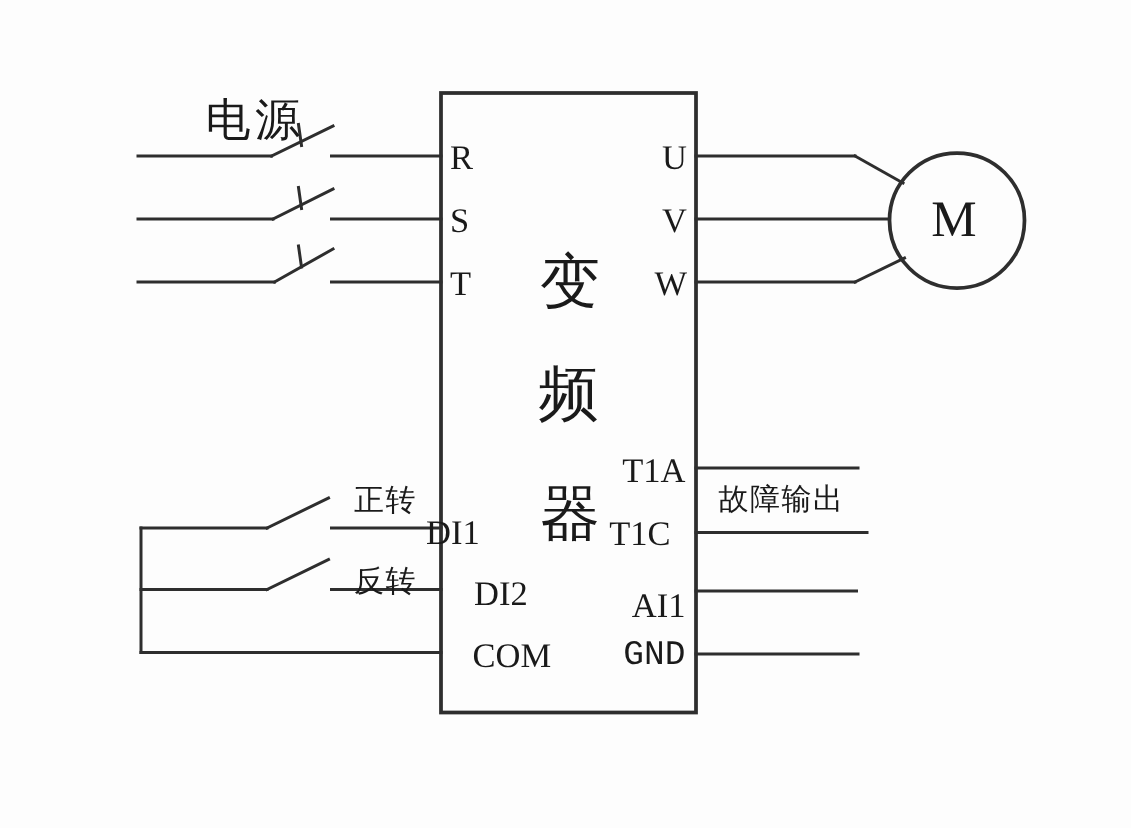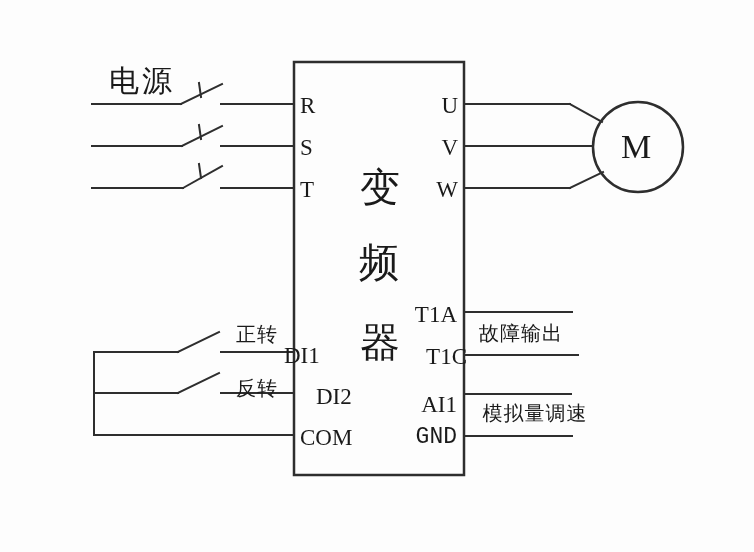--- a/index.html
+++ b/index.html
@@ -16,21 +16,21 @@
     position:absolute;
     white-space:nowrap;
     color:#1a1a1a;
     line-height:1;
   }
   .center{transform:translate(-50%,-50%);}
   .vcenter{transform:translateY(-50%);}
   .terminal{font-size:23px;}
   .cjk{font-size:20px;letter-spacing:1px;}
   .cjk-sm{font-size:20px;letter-spacing:1px;}
-  .power{font-size:30px;letter-spacing:3px;}
+  .power{font-size:30px;letter-spacing:3px;margin-left:28px;}
   .invchar{font-size:40px;font-weight:500;}
   .motor-m{font-size:34px;}
 </style>
 </head>
 <body>
 
 <div id="stage">
 
   <svg id="wires" width="754" height="552" viewBox="0 0 754 552">
     <g stroke="#2e2e2e" stroke-width="2" fill="none" stroke-linecap="square">
@@ -79,31 +79,30 @@
 
   <div class="lbl invchar center" style="left:380px;top:188px;">变</div>
   <div class="lbl invchar center" style="left:379px;top:263px;">频</div>
   <div class="lbl invchar center" style="left:380px;top:343px;">器</div>
 
   <div class="lbl terminal vcenter" style="left:300px;top:105px;">R</div>
   <div class="lbl terminal vcenter" style="left:300px;top:147px;">S</div>
   <div class="lbl terminal vcenter" style="left:300px;top:189px;">T</div>
   <div class="lbl terminal vcenter" style="left:284px;top:355px;">DI1</div>
   <div class="lbl terminal vcenter" style="left:316px;top:396px;">DI2</div>
-  <div class="lbl terminal vcenter" style="left:300px;top:437px;">COM</div>
+  <div class="lbl terminal vcenter" style="left:315px;top:437px;">COM</div>
 
   <div class="lbl terminal vcenter" style="right:296px;top:105px;">U</div>
   <div class="lbl terminal vcenter" style="right:296px;top:147px;">V</div>
   <div class="lbl terminal vcenter" style="right:296px;top:189px;">W</div>
   <div class="lbl terminal vcenter" style="right:297px;top:314px;text-align:center;">T1A</div>
-  <div class="lbl terminal vcenter" style="right:287px;top:356px;">T1C</div>
+  <div class="lbl terminal vcenter" style="right:307px;top:356px;">T1C</div>
   <div class="lbl terminal vcenter" style="right:297px;top:404px;margin-left:28px;">AI1</div>
   <div class="lbl terminal vcenter" style="right:297px;top:437px;font-family:Liberation Mono, monospace;">GND</div>
 
   <div class="lbl cjk center" style="left:257px;top:334px;">正转</div>
   <div class="lbl cjk center" style="left:257px;top:388px;">反转</div>
 
   <div class="lbl cjk-sm center" style="left:521px;top:333px;">故障输出</div>
-  <div class="lbl cjk-sm center" style="left:535px;top:413px;">模拟量调速</div>
 
   <div class="lbl motor-m center" style="left:636px;top:147px;">M</div>
 
 </div>
 
 </body></html>

